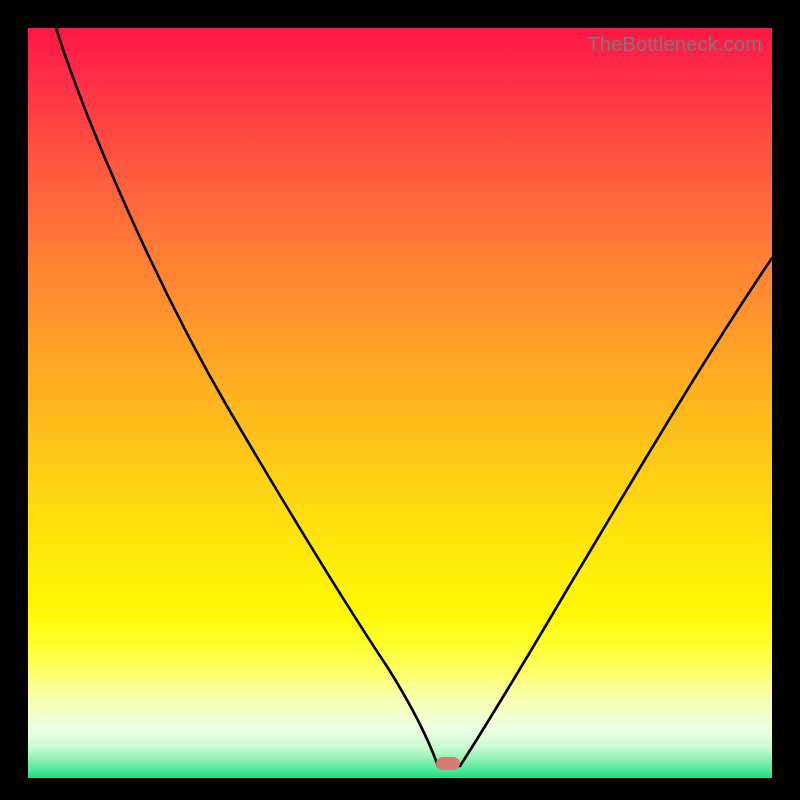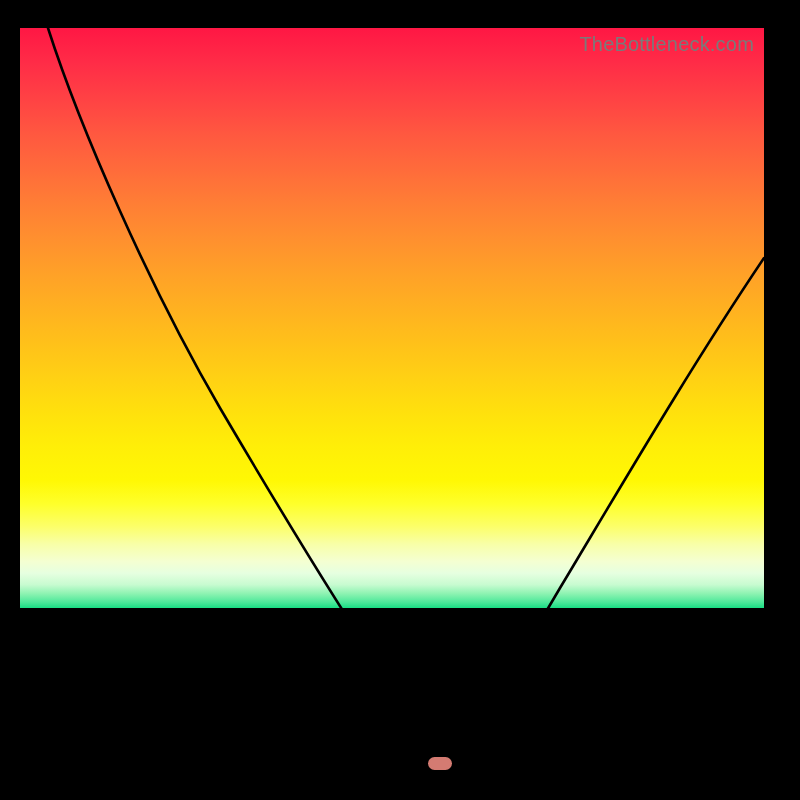--- a/index.html
+++ b/index.html
@@ -5,24 +5,24 @@
   html, body {
     margin: 0;
     padding: 0;
     width: 800px;
     height: 800px;
     background: #000000;
     overflow: hidden;
   }
   .frame {
     position: absolute;
-    left: 20px;
+    left: 28px;
     top: 28px;
     width: 744px;
-    height: 580px;
+    height: 750px;
     background: linear-gradient(
       to bottom,
       #ff1744 0%,
       #ff2c47 6%,
       #ff4144 12%,
       #ff5740 18%,
       #ff6a3b 24%,
       #ff7d35 30%,
       #ff8f2f 36%,
       #ffa028 42%,

